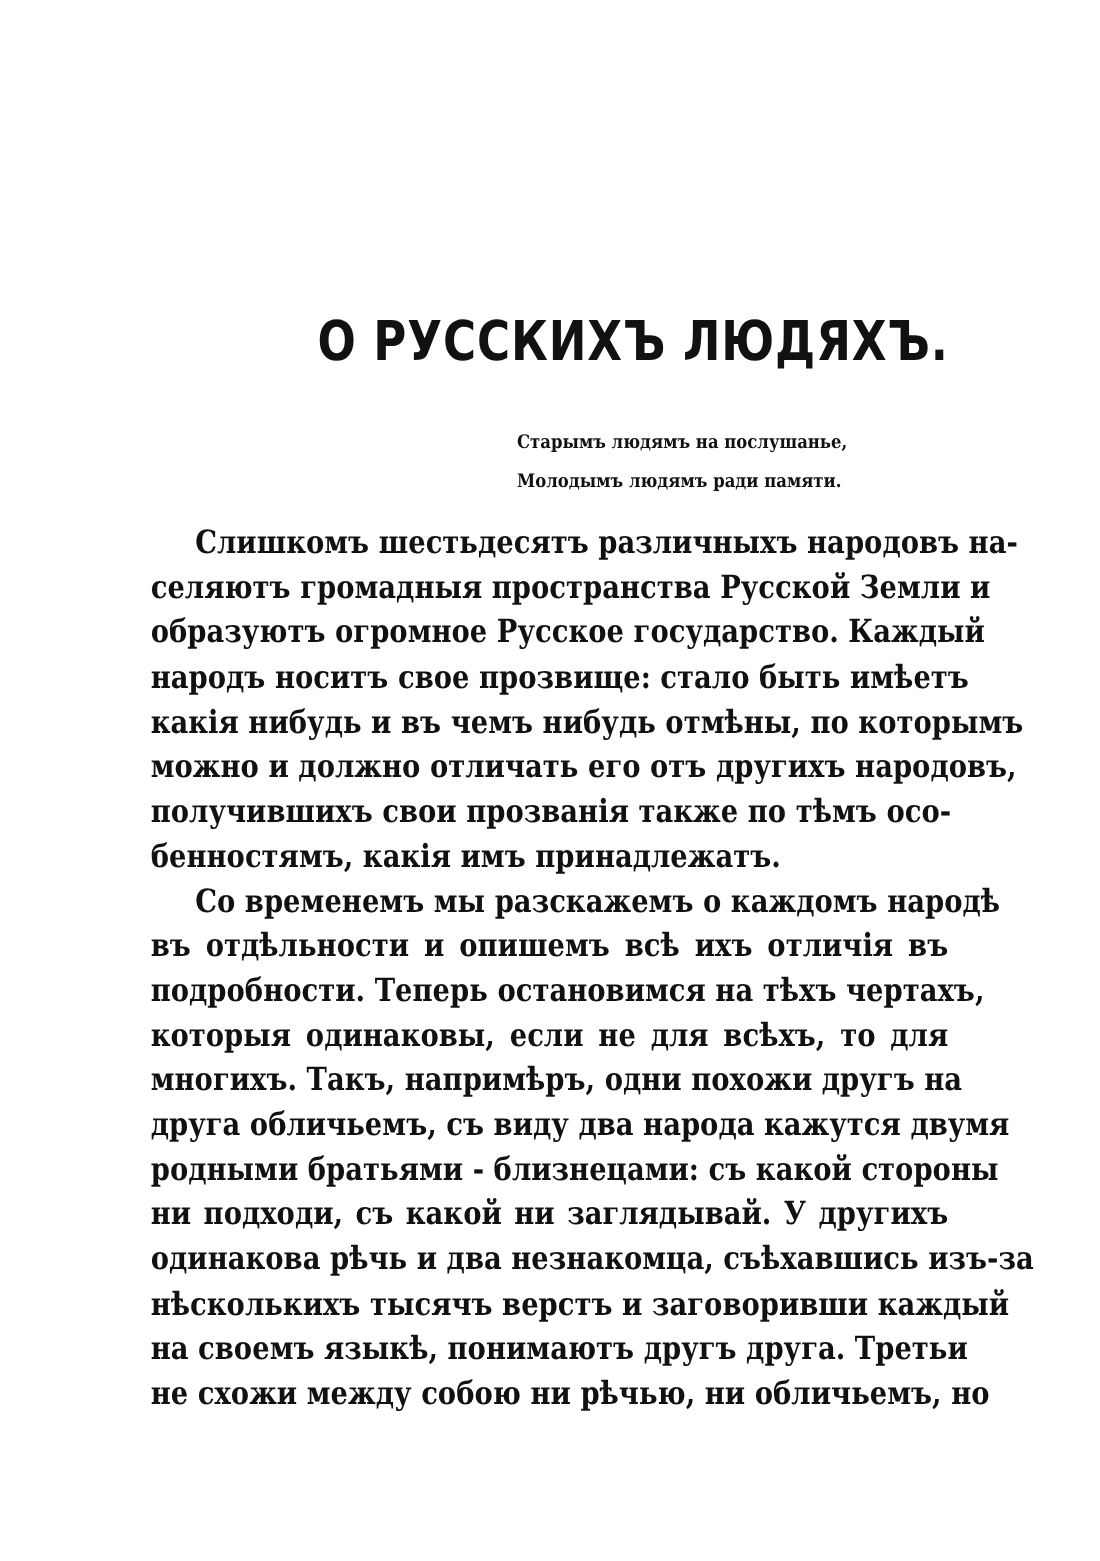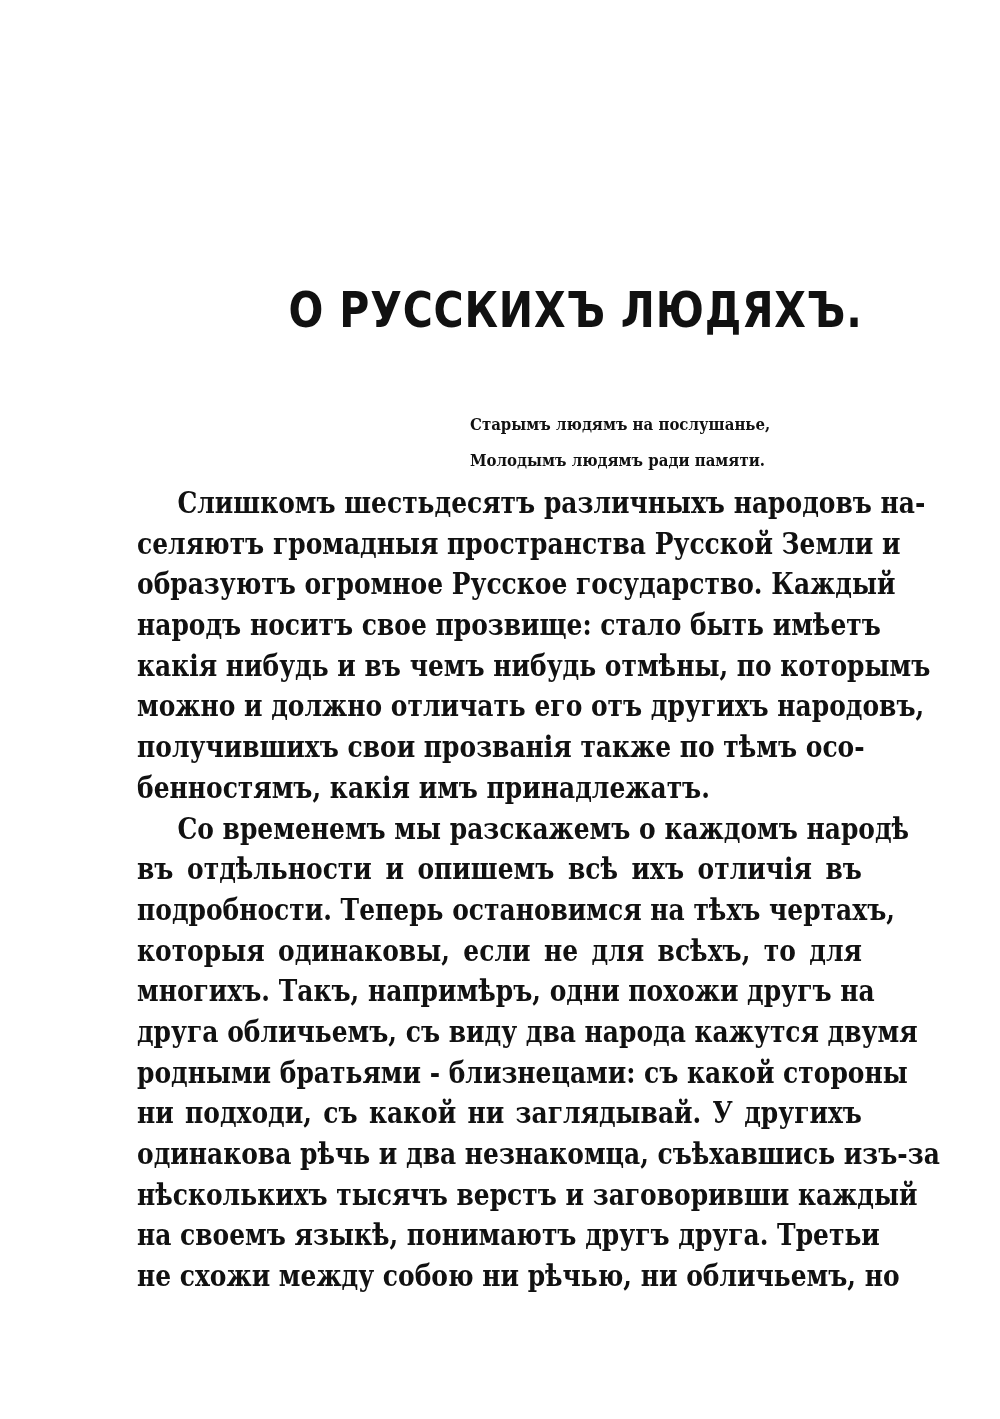--- a/index.html
+++ b/index.html
@@ -10,28 +10,28 @@
       color: #111111;
     }
     .title {
       position: absolute; left: 240px; top: 280px; width: 540px;
       text-align: center; font-family: "DejaVu Sans", sans-serif;
       font-weight: bold; font-size: 50px; letter-spacing: 1px;
       transform: scaleX(0.82); transform-origin: center;
       line-height: 60px; white-space: nowrap;
     }
     .epigraph {
-      position: absolute; left: 470px; top: 406px; width: 360px;
+      position: absolute; left: 470px; top: 384px; width: 360px;
     }
     .epigraph div {
       font-size: 17px; line-height: 36px; white-space: nowrap;
       font-weight: bold; transform: scaleX(0.88); transform-origin: left;
     }
     .body-text {
-      position: absolute; left: 137px; top: 483px; width: 725px;
+      position: absolute; left: 137px; top: 473px; width: 725px;
     }
     .line {
       height: 40.7px; line-height: 40.7px; font-size: 29px; white-space: nowrap;
       text-align: justify; text-align-last: justify;
       font-family: "DejaVu Serif", serif; font-weight: bold;
       transform: scaleX(0.86); transform-origin: left; width: 843px;
     }
     .line.indent { padding-left: 47px; width: 796px; }
     .line.last { text-align-last: left; }
   </style>

